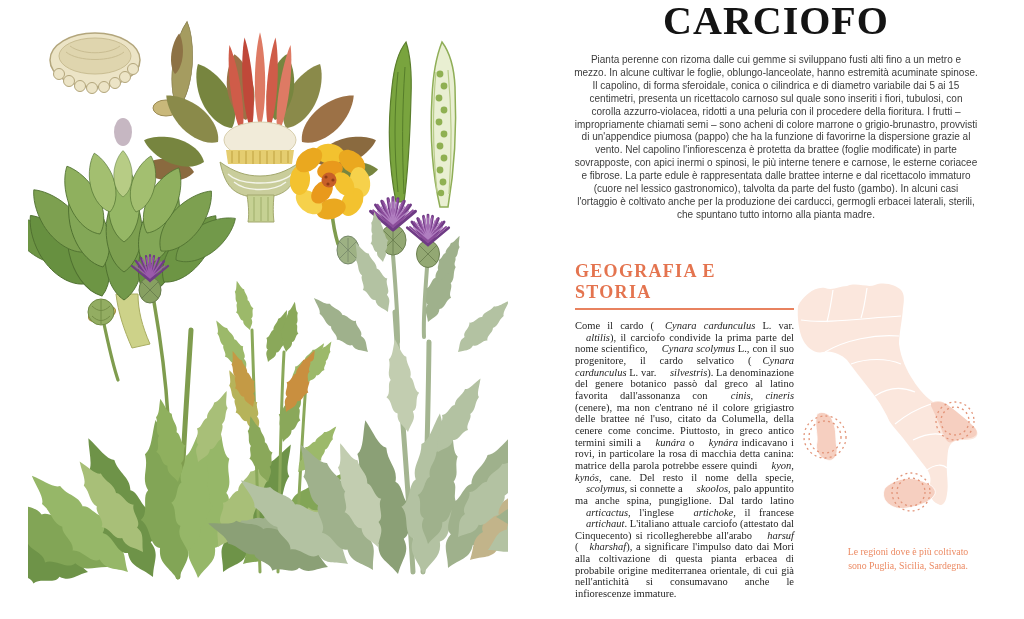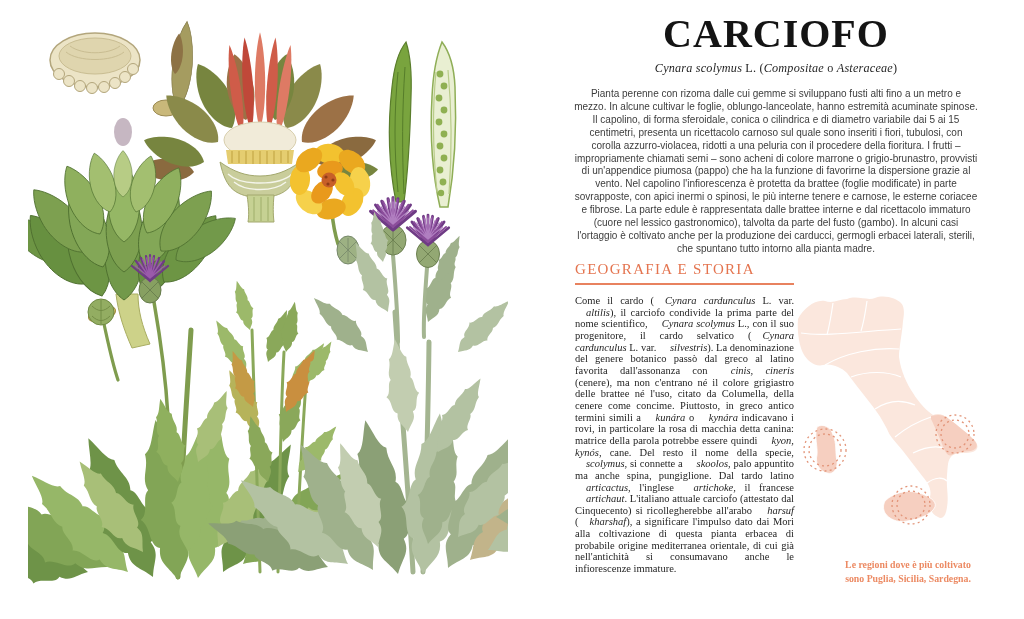--- a/index.html
+++ b/index.html
@@ -1,33 +1,33 @@
 <!DOCTYPE html>
 <html lang="it"><head>
 <meta charset="utf-8">
 <style>
   html,body{margin:0;padding:0;background:#ffffff;}
   .page{position:relative;width:1024px;height:619px;background:#ffffff;overflow:hidden;
         font-family:"Liberation Serif",serif;color:#262626;}
   .plate{position:absolute;left:28px;top:12px;}
   .rightpage{position:absolute;left:552px;top:0;width:448px;height:619px;}
-  .title{margin:0;padding-top:13px;text-align:center;font-family:"Liberation Serif",serif;
+  .title{margin:0;text-align:center;font-family:"Liberation Serif",serif;
          font-size:40px;font-weight:600;letter-spacing:1px;color:#141414;line-height:1.05;}
   .subtitle{margin-top:6px;text-align:center;font-size:12.2px;color:#1f1f1f;letter-spacing:.2px;}
   .subtitle i{font-style:italic;}
   .intro{width:404px;margin:12px auto 0;text-align:center;
          font-family:"Liberation Sans",sans-serif;font-size:10px;line-height:12.9px;color:#3d3d3d;}
   .geo{position:absolute;left:23px;top:261px;width:445px;}
-  .geo-head{width:219px;font-size:15px;font-weight:normal;letter-spacing:1.3px;color:#e4744f;
+  .geo-head{width:219px;font-size:18px;font-weight:bold;letter-spacing:1.3px;color:#e4744f;
             font-family:"Liberation Serif",serif;}
   .geo-rule{width:219px;border:0;border-top:2px solid #e8825f;margin:5px 0 0 0;}
   .geo-body{margin-top:10px;width:219px;font-size:10.5px;line-height:11.65px;text-align:justify;
             color:#242424;hyphens:auto;-webkit-hyphens:auto;}
   .geo-body i{font-style:italic;padding-left:11px;}
-  .maparea{position:absolute;left:220px;top:26px;width:226px;font-weight:bold;}
+  .maparea{position:absolute;left:220px;top:13px;width:226px;}
   .map-caption{margin-top:5px;width:226px;text-align:center;white-space:pre-line;
                font-size:9.8px;line-height:13.5px;color:#ec8a63;}
 </style>
 </head>
 <body>
 
 <div class="page">
 
   <svg class="plate" width="480" height="585" viewBox="0 0 480 585" aria-hidden="true">
     <defs>
@@ -239,21 +239,20 @@
       <use href="#leaf" transform="translate(410,270) rotate(25) scale(0.6)" fill="#9fb18c"></use>
       <use href="#leaf" transform="translate(380,420) rotate(-8) scale(1.1)" fill="#c2cdb0"></use>
       <use href="#leaf" transform="translate(410,440) rotate(30) scale(1.0)" fill="#b3c2a2"></use>
     </g>
   </svg>
 
   <div class="rightpage">
 
     <h1 class="title">CARCIOFO</h1>
 
-    <div class="subtitle"><i>Cynara scolymus</i><span> L. (</span><i>Compositae</i><span> o </span><i>Asteraceae</i><span>)</span></div>
 
     <p class="intro">Pianta perenne con rizoma dalle cui gemme si sviluppano fusti alti fino a un metro e mezzo. In alcune cultivar le foglie, oblungo-lanceolate, hanno estremità acuminate spinose. Il capolino, di forma sferoidale, conica o cilindrica e di diametro variabile dai 5 ai 15 centimetri, presenta un ricettacolo carnoso sul quale sono inseriti i fiori, tubulosi, con corolla azzurro-violacea, ridotti a una peluria con il procedere della fioritura. I frutti – impropriamente chiamati semi – sono acheni di colore marrone o grigio-brunastro, provvisti di un'appendice piumosa (pappo) che ha la funzione di favorirne la dispersione grazie al vento. Nel capolino l'infiorescenza è protetta da brattee (foglie modificate) in parte sovrapposte, con apici inermi o spinosi, le più interne tenere e carnose, le esterne coriacee e fibrose. La parte edule è rappresentata dalle brattee interne e dal ricettacolo immaturo (cuore nel lessico gastronomico), talvolta da parte del fusto (gambo). In alcuni casi l'ortaggio è coltivato anche per la produzione dei carducci, germogli erbacei laterali, sterili, che spuntano tutto intorno alla pianta madre.</p>
 
     <div class="geo">
       <div class="geo-head">GEOGRAFIA E STORIA</div>
       <hr class="geo-rule">
 
       <div class="geo-body"><span>Come il cardo (</span><i>Cynara cardunculus</i><span> L. var. </span><i>altilis</i><span>), il carciofo condivide la prima parte del nome scientifico, </span><i>Cynara scolymus</i><span> L., con il suo progenitore, il cardo selvatico (</span><i>Cynara cardunculus</i><span> L. var. </span><i>silvestris</i><span>). La denominazione del genere botanico passò dal greco al latino favorita dall'assonanza con </span><i>cinis, cineris</i><span> (cenere), ma non c'entrano né il colore grigiastro delle brattee né l'uso, citato da Columella, della cenere come concime. Piuttosto, in greco antico termini simili a </span><i>kunára</i><span> o </span><i>kynára</i><span> indicavano i rovi, in particolare la rosa di macchia detta canina: matrice della parola potrebbe essere quindi </span><i>kyon, kynós</i><span>, cane. Del resto il nome della specie, </span><i>scolymus</i><span>, si connette a </span><i>skoolos</i><span>, palo appuntito ma anche spina, pungiglione. Dal tardo latino </span><i>articactus</i><span>, l'inglese </span><i>artichoke</i><span>, il francese </span><i>artichaut</i><span>. L'italiano attuale carciofo (attestato dal Cinquecento) si ricollegherebbe all'arabo </span><i>harsuf</i><span> (</span><i>kharshaf</i><span>), a significare l'impulso dato dai Mori alla coltivazione di questa pianta erbacea di probabile origine mediterranea orientale, di cui già nell'antichità si consumavano anche le infiorescenze immature.</span></div>
 
       <div class="maparea">

